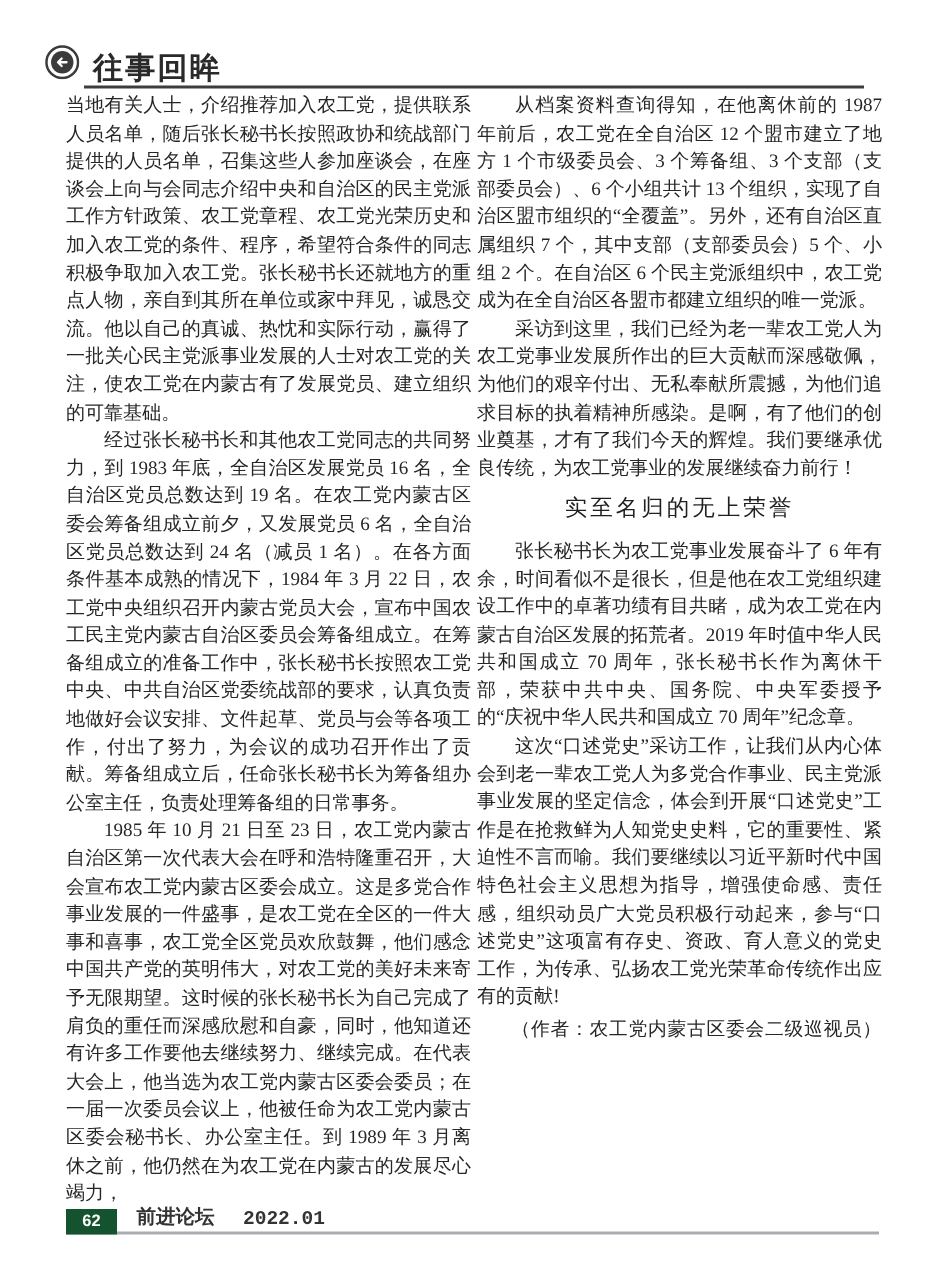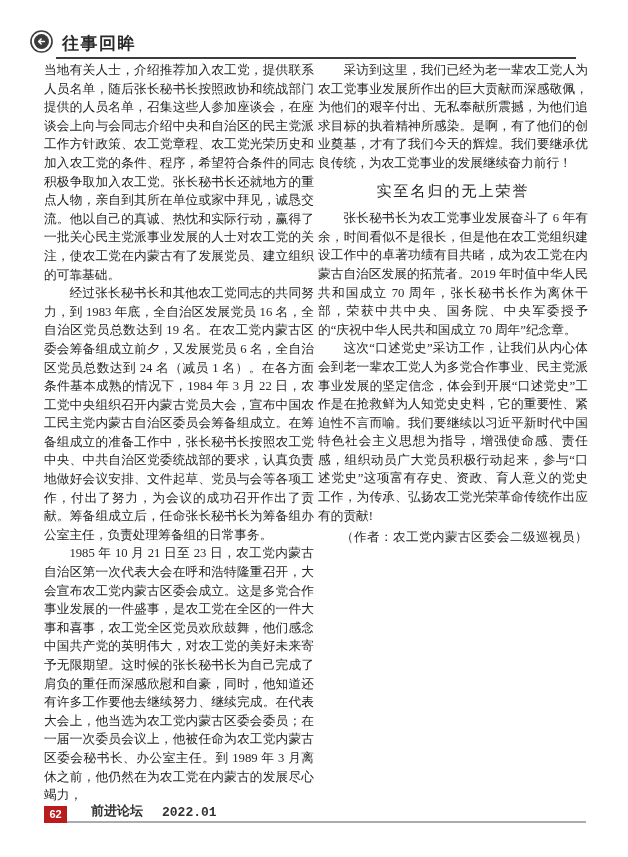--- a/index.html
+++ b/index.html
@@ -8,21 +8,21 @@
     font-family:"Liberation Serif","DejaVu Serif",serif; color:#262626;
     overflow:hidden;
   }
 
   
   .hdr { position:absolute; left:30px; top:29px; height:26px; }
   .hdr-icon { position:absolute; left:0; top:1px; width:23px; height:23px; }
   .hdr-title {
     position:absolute; left:32px; top:3px; white-space:nowrap;
     font-family:"Liberation Sans","DejaVu Sans",sans-serif;
-    font-weight:bold; font-size:17px; letter-spacing:1.5px; color:#2a2a2a;
+    font-weight:bold; font-size:20px; letter-spacing:1.5px; color:#2a2a2a;
   }
   .hdr-rule { position:absolute; left:56px; top:57px; width:520px; height:2px; background:#3d3d3d; }
 
   
   .col {
     position:absolute; top:61px; width:270px;
     font-size:12.7px; line-height:18.6px; text-align:justify;
     text-justify:inter-ideograph;
   }
   .col-left  { left:44px; }
@@ -42,22 +42,22 @@
   .editor-credit {
     text-align:right; font-style:italic; font-weight:bold;
     margin-top:56px !important; padding-right:10px;
     font-size:13px; letter-spacing:1px;
   }
 
   
   .ftr { position:absolute; left:44px; top:805px; width:542px; height:18px; }
   .ftr-rule { position:absolute; left:0; right:0; bottom:0; height:2px; background:#a9adb2; }
   .ftr-badge {
-    position:absolute; left:0; bottom:0; width:23px; height:17px;
-    background:#b91c1c; color:#ffffff; text-align:center; line-height:17px;
+    position:absolute; left:0; bottom:0; width:34px; height:17px;
+    background:#14532d; color:#ffffff; text-align:center; line-height:17px;
     font-family:"Liberation Sans","DejaVu Sans",sans-serif;
     font-size:11px; font-weight:bold;
   }
   .ftr-journal, .ftr-issue {
     position:absolute; bottom:3px; white-space:nowrap;
     font-family:Liberation Mono, monospace;
     font-size:13px; font-weight:bold; color:#333333;
   }
   .ftr-journal { left:47px; }
   .ftr-issue   { left:118px;margin-top:12px; }
@@ -79,20 +79,21 @@
   </div>
   <div class="hdr-rule"></div>
 
   <div class="col col-left">
     <p>当地有关人士，介绍推荐加入农工党，提供联系人员名单，随后张长秘书长按照政协和统战部门提供的人员名单，召集这些人参加座谈会，在座谈会上向与会同志介绍中央和自治区的民主党派工作方针政策、农工党章程、农工党光荣历史和加入农工党的条件、程序，希望符合条件的同志积极争取加入农工党。张长秘书长还就地方的重点人物，亲自到其所在单位或家中拜见，诚恳交流。他以自己的真诚、热忱和实际行动，赢得了一批关心民主党派事业发展的人士对农工党的关注，使农工党在内蒙古有了发展党员、建立组织的可靠基础。</p>
     <p class="ind">经过张长秘书长和其他农工党同志的共同努力，到 1983 年底，全自治区发展党员 16 名，全自治区党员总数达到 19 名。在农工党内蒙古区委会筹备组成立前夕，又发展党员 6 名，全自治区党员总数达到 24 名（减员 1 名）。在各方面条件基本成熟的情况下，1984 年 3 月 22 日，农工党中央组织召开内蒙古党员大会，宣布中国农工民主党内蒙古自治区委员会筹备组成立。在筹备组成立的准备工作中，张长秘书长按照农工党中央、中共自治区党委统战部的要求，认真负责地做好会议安排、文件起草、党员与会等各项工作，付出了努力，为会议的成功召开作出了贡献。筹备组成立后，任命张长秘书长为筹备组办公室主任，负责处理筹备组的日常事务。</p>
     <p class="ind">1985 年 10 月 21 日至 23 日，农工党内蒙古自治区第一次代表大会在呼和浩特隆重召开，大会宣布农工党内蒙古区委会成立。这是多党合作事业发展的一件盛事，是农工党在全区的一件大事和喜事，农工党全区党员欢欣鼓舞，他们感念中国共产党的英明伟大，对农工党的美好未来寄予无限期望。这时候的张长秘书长为自己完成了肩负的重任而深感欣慰和自豪，同时，他知道还有许多工作要他去继续努力、继续完成。在代表大会上，他当选为农工党内蒙古区委会委员；在一届一次委员会议上，他被任命为农工党内蒙古区委会秘书长、办公室主任。到 1989 年 3 月离休之前，他仍然在为农工党在内蒙古的发展尽心竭力，</p>
   </div>
 
   <div class="col col-right">
+    <p class="ind">从档案资料查询得知，在他离休前的 1987 年前后，农工党在全自治区 12 个盟市建立了地方 1 个市级委员会、3 个筹备组、3 个支部（支部委员会）、6 个小组共计 13 个组织，实现了自治区盟市组织的“全覆盖”。另外，还有自治区直属组织 7 个，其中支部（支部委员会）5 个、小组 2 个。在自治区 6 个民主党派组织中，农工党成为在全自治区各盟市都建立组织的唯一党派。</p>
     <p class="ind">采访到这里，我们已经为老一辈农工党人为农工党事业发展所作出的巨大贡献而深感敬佩，为他们的艰辛付出、无私奉献所震撼，为他们追求目标的执着精神所感染。是啊，有了他们的创业奠基，才有了我们今天的辉煌。我们要继承优良传统，为农工党事业的发展继续奋力前行！</p>
     <h2 class="section-title">实至名归的无上荣誉</h2>
     <p class="ind">张长秘书长为农工党事业发展奋斗了 6 年有余，时间看似不是很长，但是他在农工党组织建设工作中的卓著功绩有目共睹，成为农工党在内蒙古自治区发展的拓荒者。2019 年时值中华人民共和国成立 70 周年，张长秘书长作为离休干部，荣获中共中央、国务院、中央军委授予的“庆祝中华人民共和国成立 70 周年”纪念章。</p>
     <p class="ind">这次“口述党史”采访工作，让我们从内心体会到老一辈农工党人为多党合作事业、民主党派事业发展的坚定信念，体会到开展“口述党史”工作是在抢救鲜为人知党史史料，它的重要性、紧迫性不言而喻。我们要继续以习近平新时代中国特色社会主义思想为指导，增强使命感、责任感，组织动员广大党员积极行动起来，参与“口述党史”这项富有存史、资政、育人意义的党史工作，为传承、弘扬农工党光荣革命传统作出应有的贡献!</p>
     <p class="author-note">（作者：农工党内蒙古区委会二级巡视员）</p>
   </div>
 
   <div class="ftr">
     <div class="ftr-rule"></div>
     <span class="ftr-badge">62</span>

